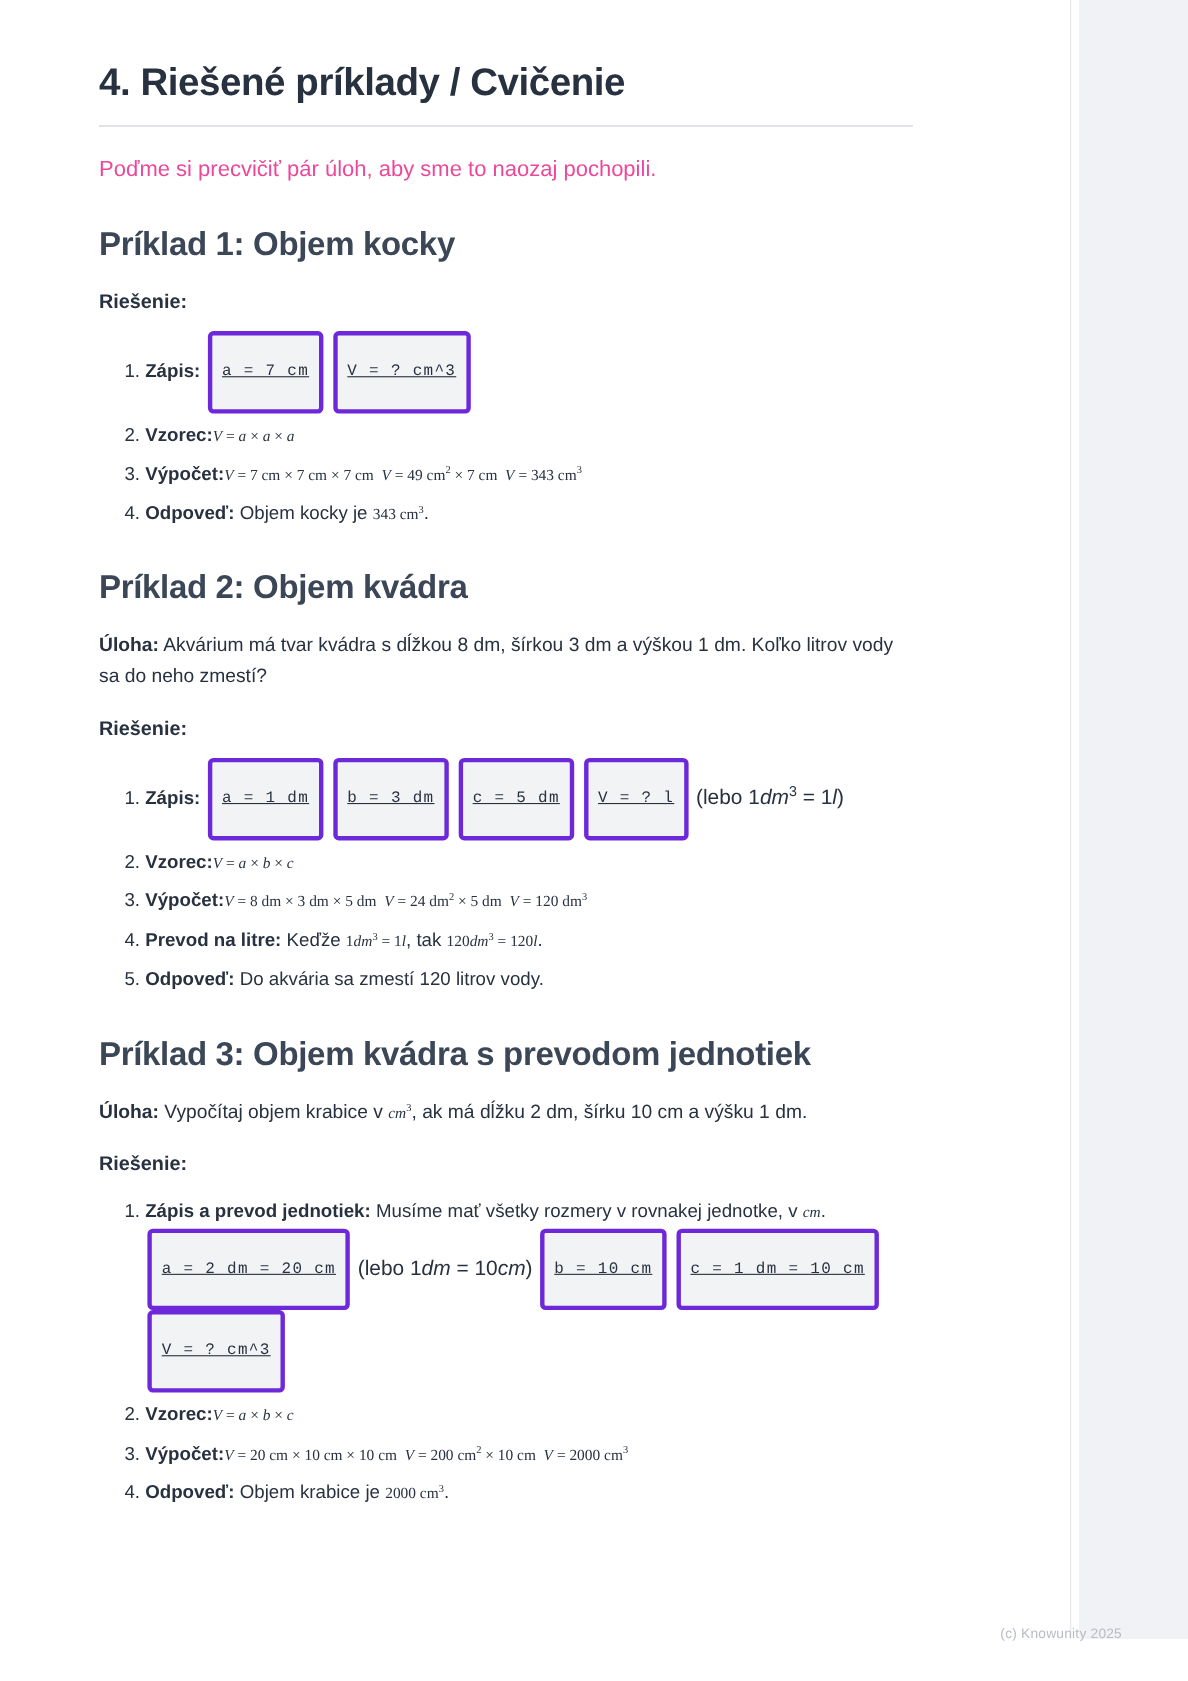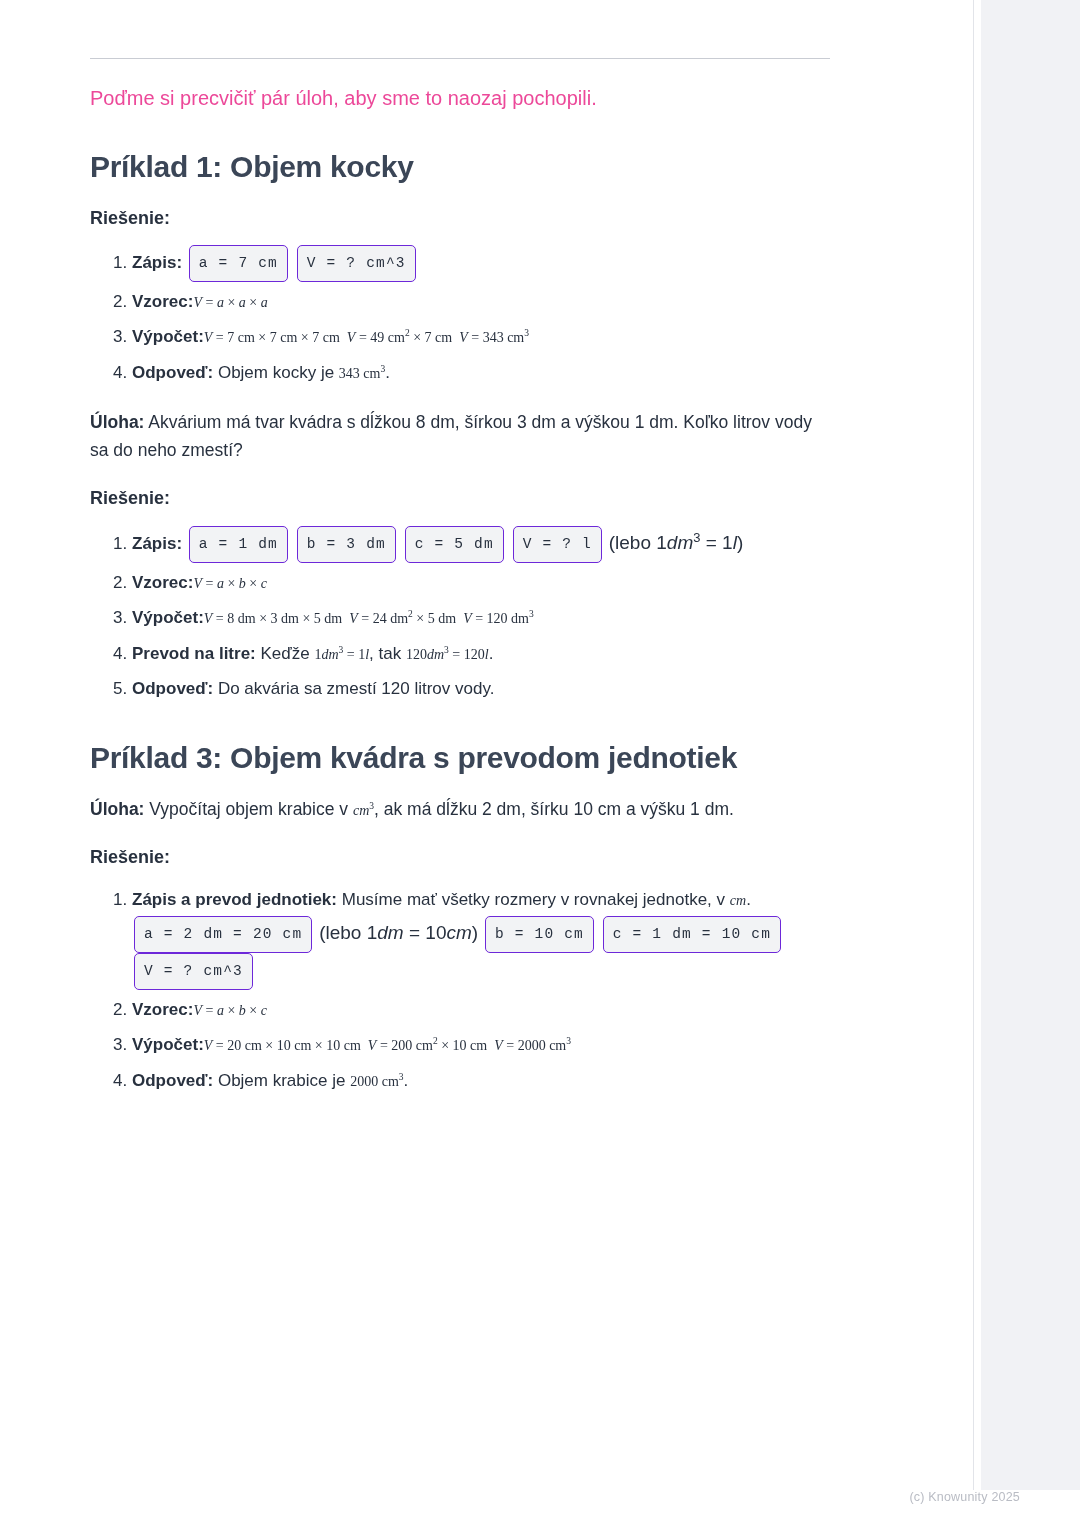--- a/index.html
+++ b/index.html
@@ -103,56 +103,58 @@
     margin-bottom: 4px;
     color: #28313f;
   }
   b, strong { font-weight: bold; }
   .code {
     display: inline-block;
     font-family: "Liberation Mono", monospace;
     font-size: 14.5px;
     letter-spacing: 1.2px;
     background: #f2f3f5;
-    border: 1px solid #6d28d9;
+    border: 4px solid #6d28d9;
     border-radius: 5px;
-    padding: 4px 9px;
+    padding: 20px 9px;
     margin: 0 2px;
     color: #28313f;
     white-space: nowrap;
     vertical-align: middle;
+    text-decoration: underline;
   }
   .math {
     font-family: "Liberation Serif", serif;
     font-size: 14px;
   }
   .math i { font-style: italic; }
   sup { font-size: 0.68em; vertical-align: super; line-height: 0; }
   .paren { font-family: Liberation Sans, sans-serif; font-size: 19px; }
   .footer-note {
     position: absolute;
     right: 60px;
-    bottom: 24px;
+    bottom: 36px;
     font-size: 12.5px;
     color: #b9bcc4;
     letter-spacing: 0.2px;
   }
 </style>
 </head>
 <body>
 
 <div class="page">
 
   <div class="right-panel"></div>
   <div class="scroll-track">
     <div class="scroll-thumb"></div>
   </div>
 
   <div class="content">
 
+    <h1 class="doc-title">4. Riešené príklady / Cvičenie</h1>
     <div class="title-rule"></div>
 
     <p class="intro">Poďme si precvičiť pár úloh, aby sme to naozaj pochopili.</p>
 
     <h2 class="ex-title">Príklad 1: Objem kocky</h2>
 
 
     <p class="solution-label">Riešenie:</p>
 
     <ol class="steps">
@@ -166,20 +168,21 @@
       </li>
       <li>
         <b>Výpočet:</b><span class="math"><i>V</i> = 7 cm × 7 cm × 7 cm&nbsp; <i>V</i> = 49 cm<sup>2</sup> × 7 cm&nbsp; <i>V</i> = 343 cm<sup>3</sup></span>
       </li>
       <li>
         <b>Odpoveď:</b>
         <span>Objem kocky je <span class="math">343 cm<sup>3</sup></span>.</span>
       </li>
     </ol>
 
+    <h2 class="ex-title">Príklad 2: Objem kvádra</h2>
 
     <p class="task">
       <b>Úloha:</b>
       <span>Akvárium má tvar kvádra s dĺžkou 8 dm, šírkou 3 dm a výškou 1 dm. Koľko litrov vody sa do neho zmestí?</span>
     </p>
 
     <p class="solution-label">Riešenie:</p>
 
     <ol class="steps">
       <li>

